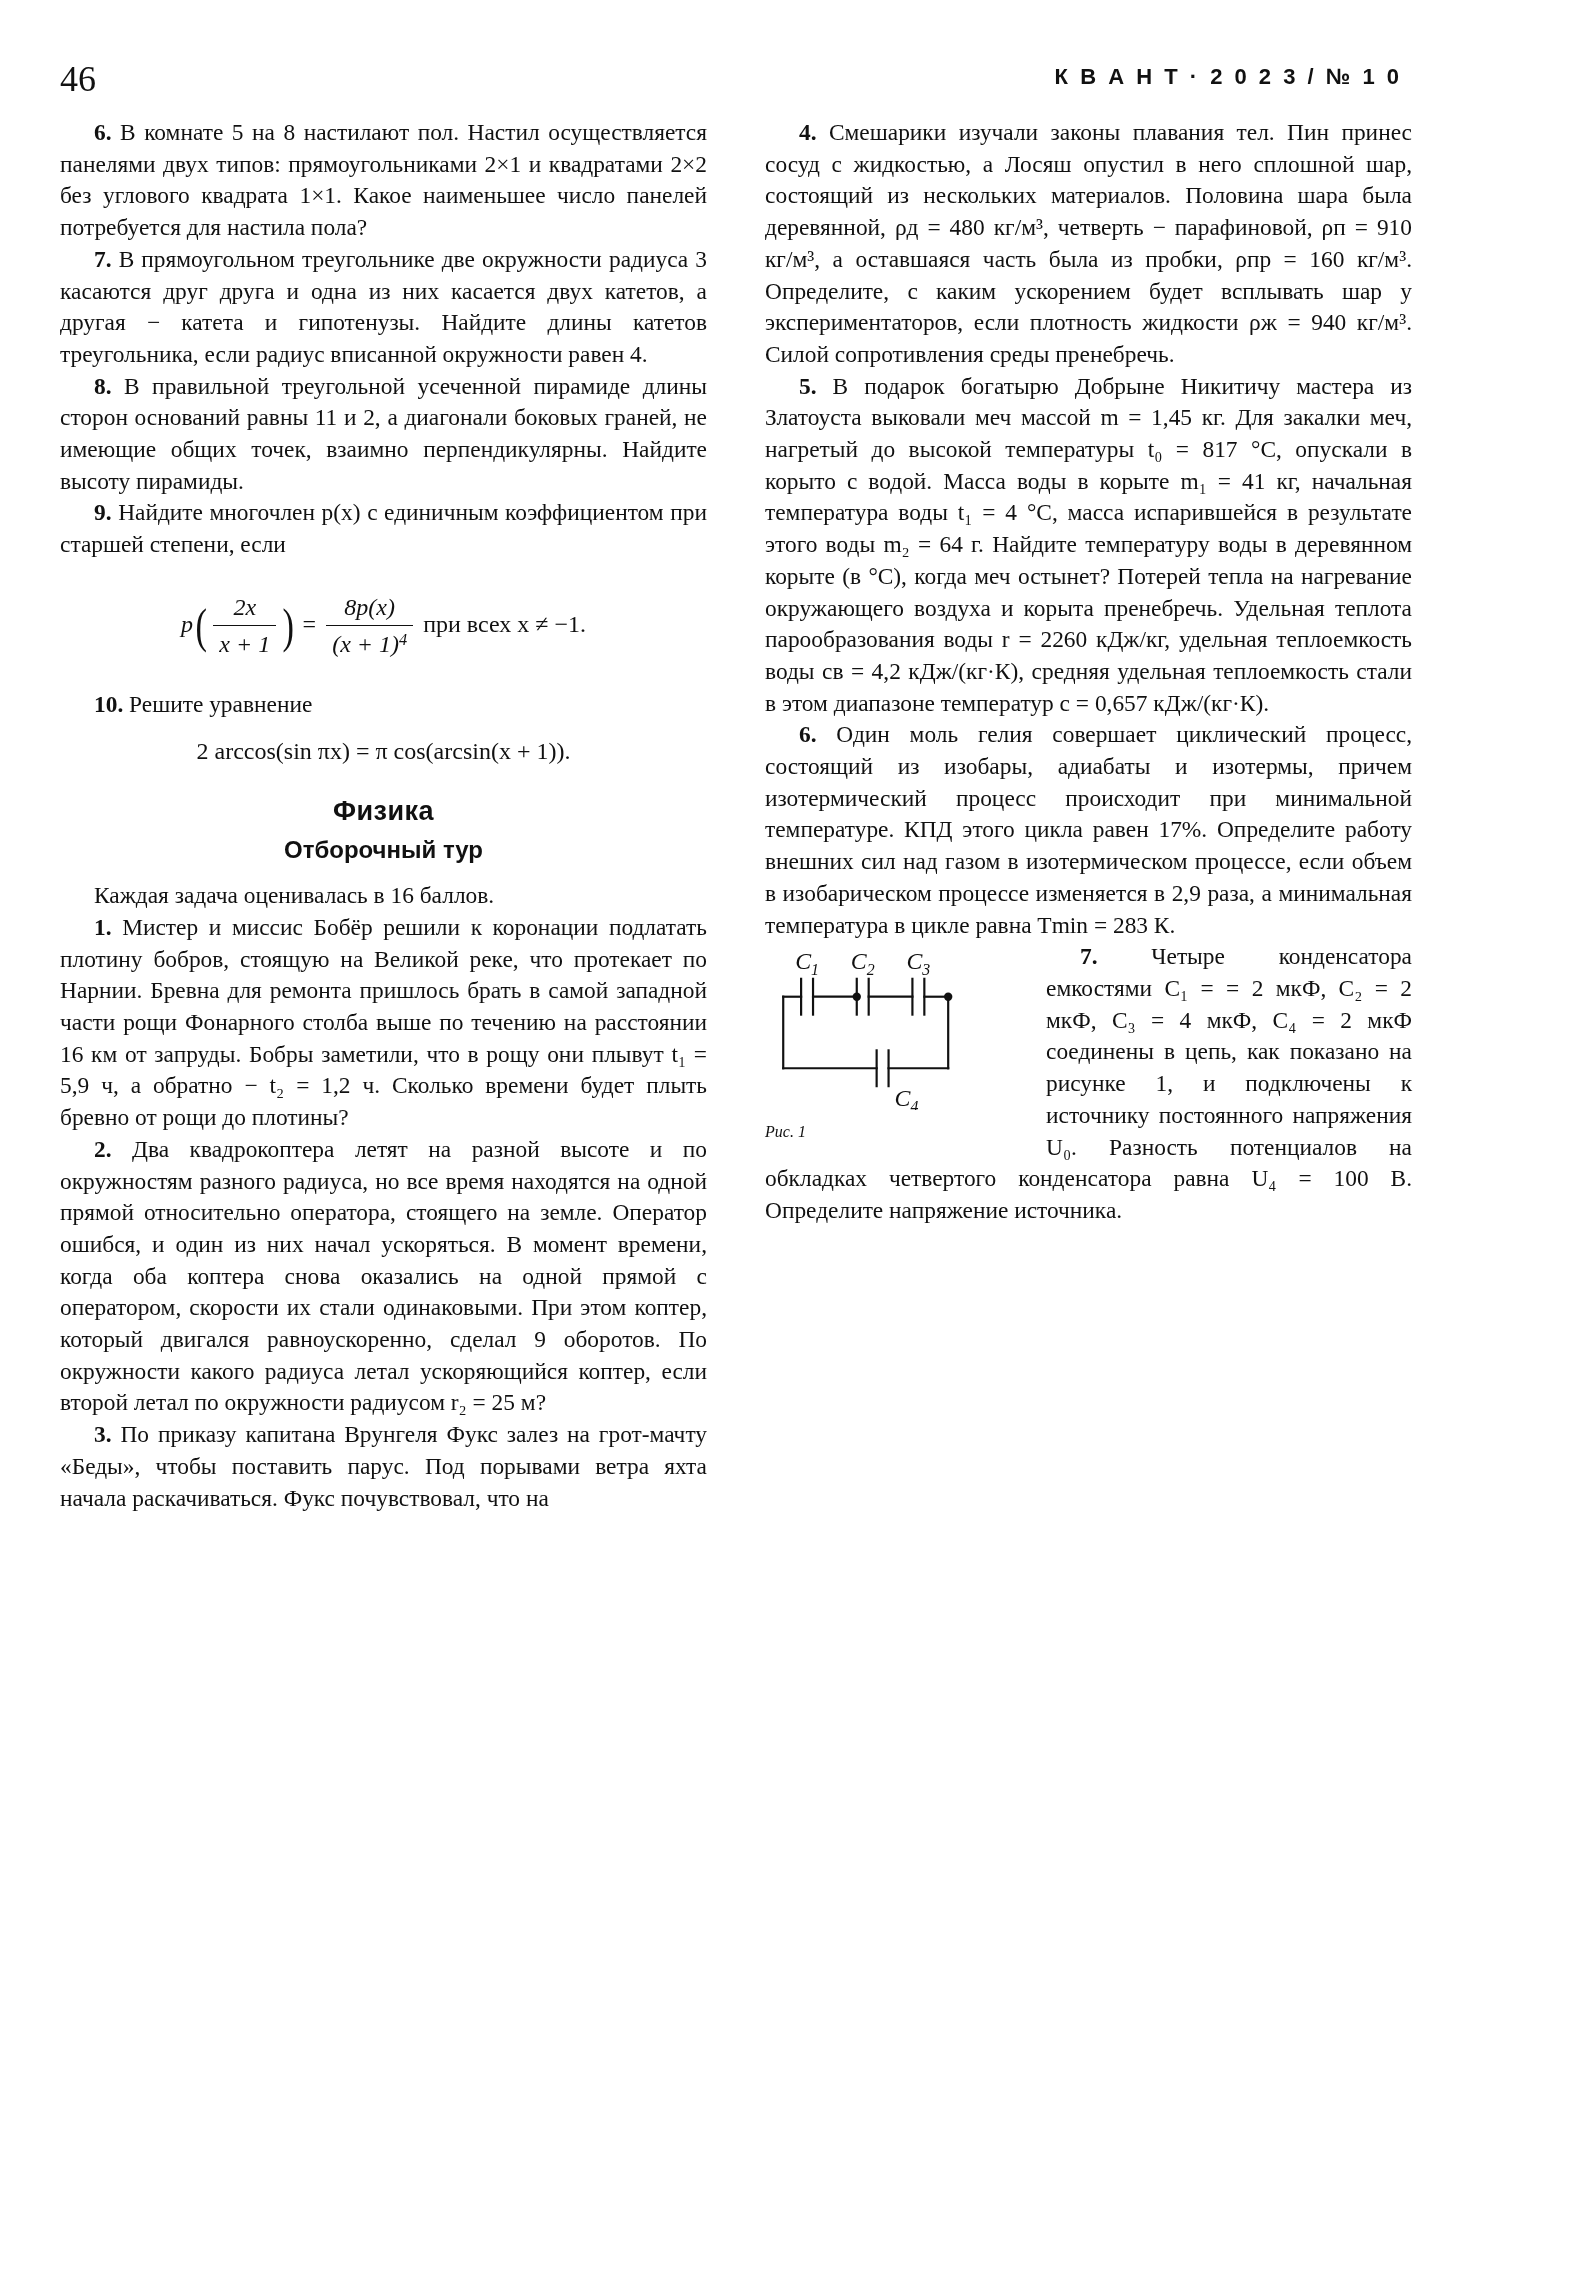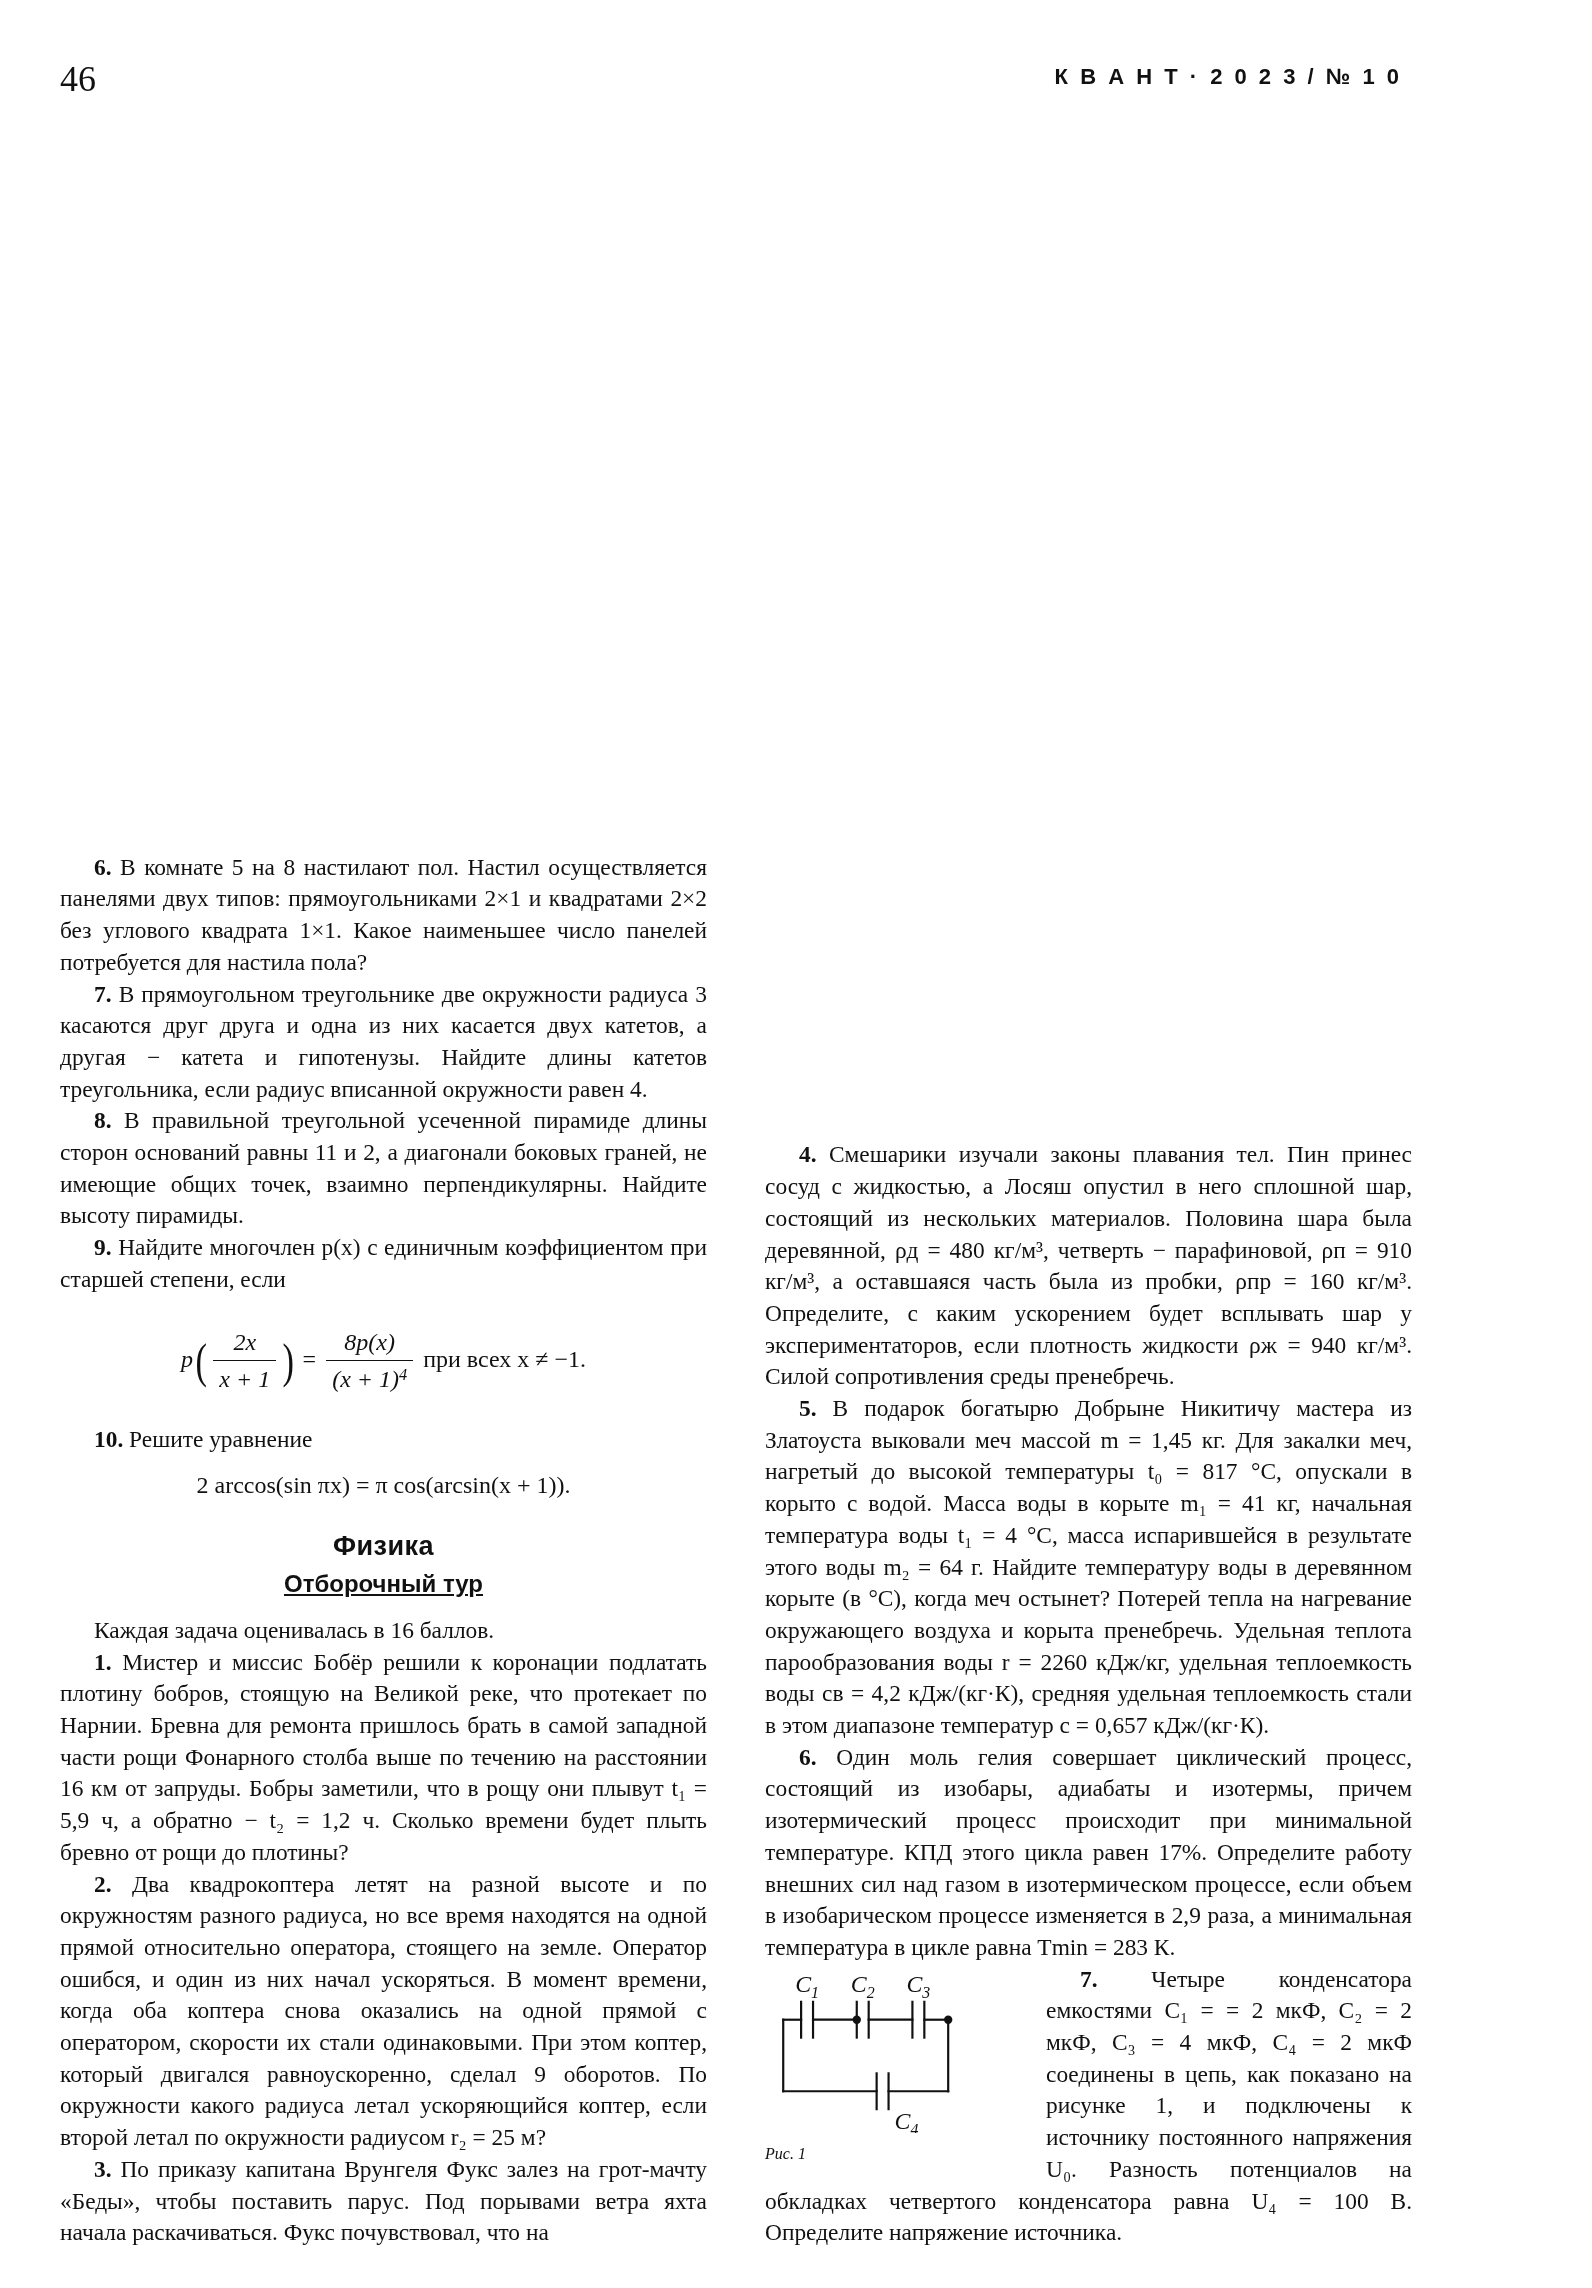--- a/index.html
+++ b/index.html
@@ -58,21 +58,20 @@
   }
   
   .columns {
     position: absolute;
     top: 117px;
     left: 60px;
     right: 60px;
     bottom: 40px;
     display: flex;
     gap: 58px;
-    align-items: flex-end;
   }
   .col {
     width: 697px;
     font-size: 23.4px;
     line-height: 1.355;
     text-align: justify;
     text-justify: inter-word;
     hyphens: none;
   }
   p {
@@ -99,21 +98,20 @@
     text-indent: 0;
     letter-spacing: 0.5px;
   }
   .sub-title {
     text-align: center;
     font-family: "Liberation Sans", sans-serif;
     font-weight: bold;
     font-size: 24px;
     margin: 4px 0 14px 0;
     text-indent: 0;
-    text-decoration: underline;
   }
   
   .formula {
     text-align: center;
     margin: 14px 0 12px 0;
     text-indent: 0;
     font-size: 24px;
   }
   .frac {
     display: inline-block;

